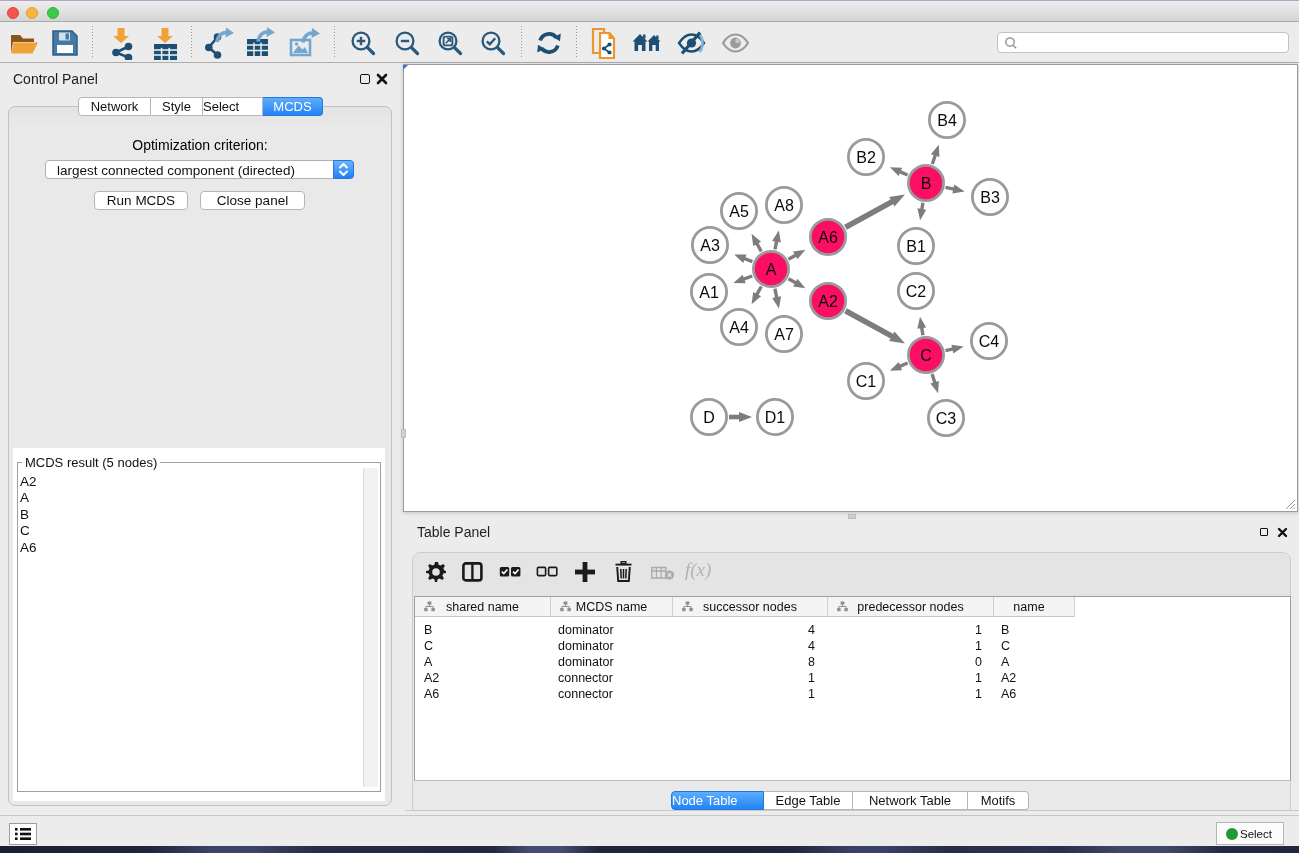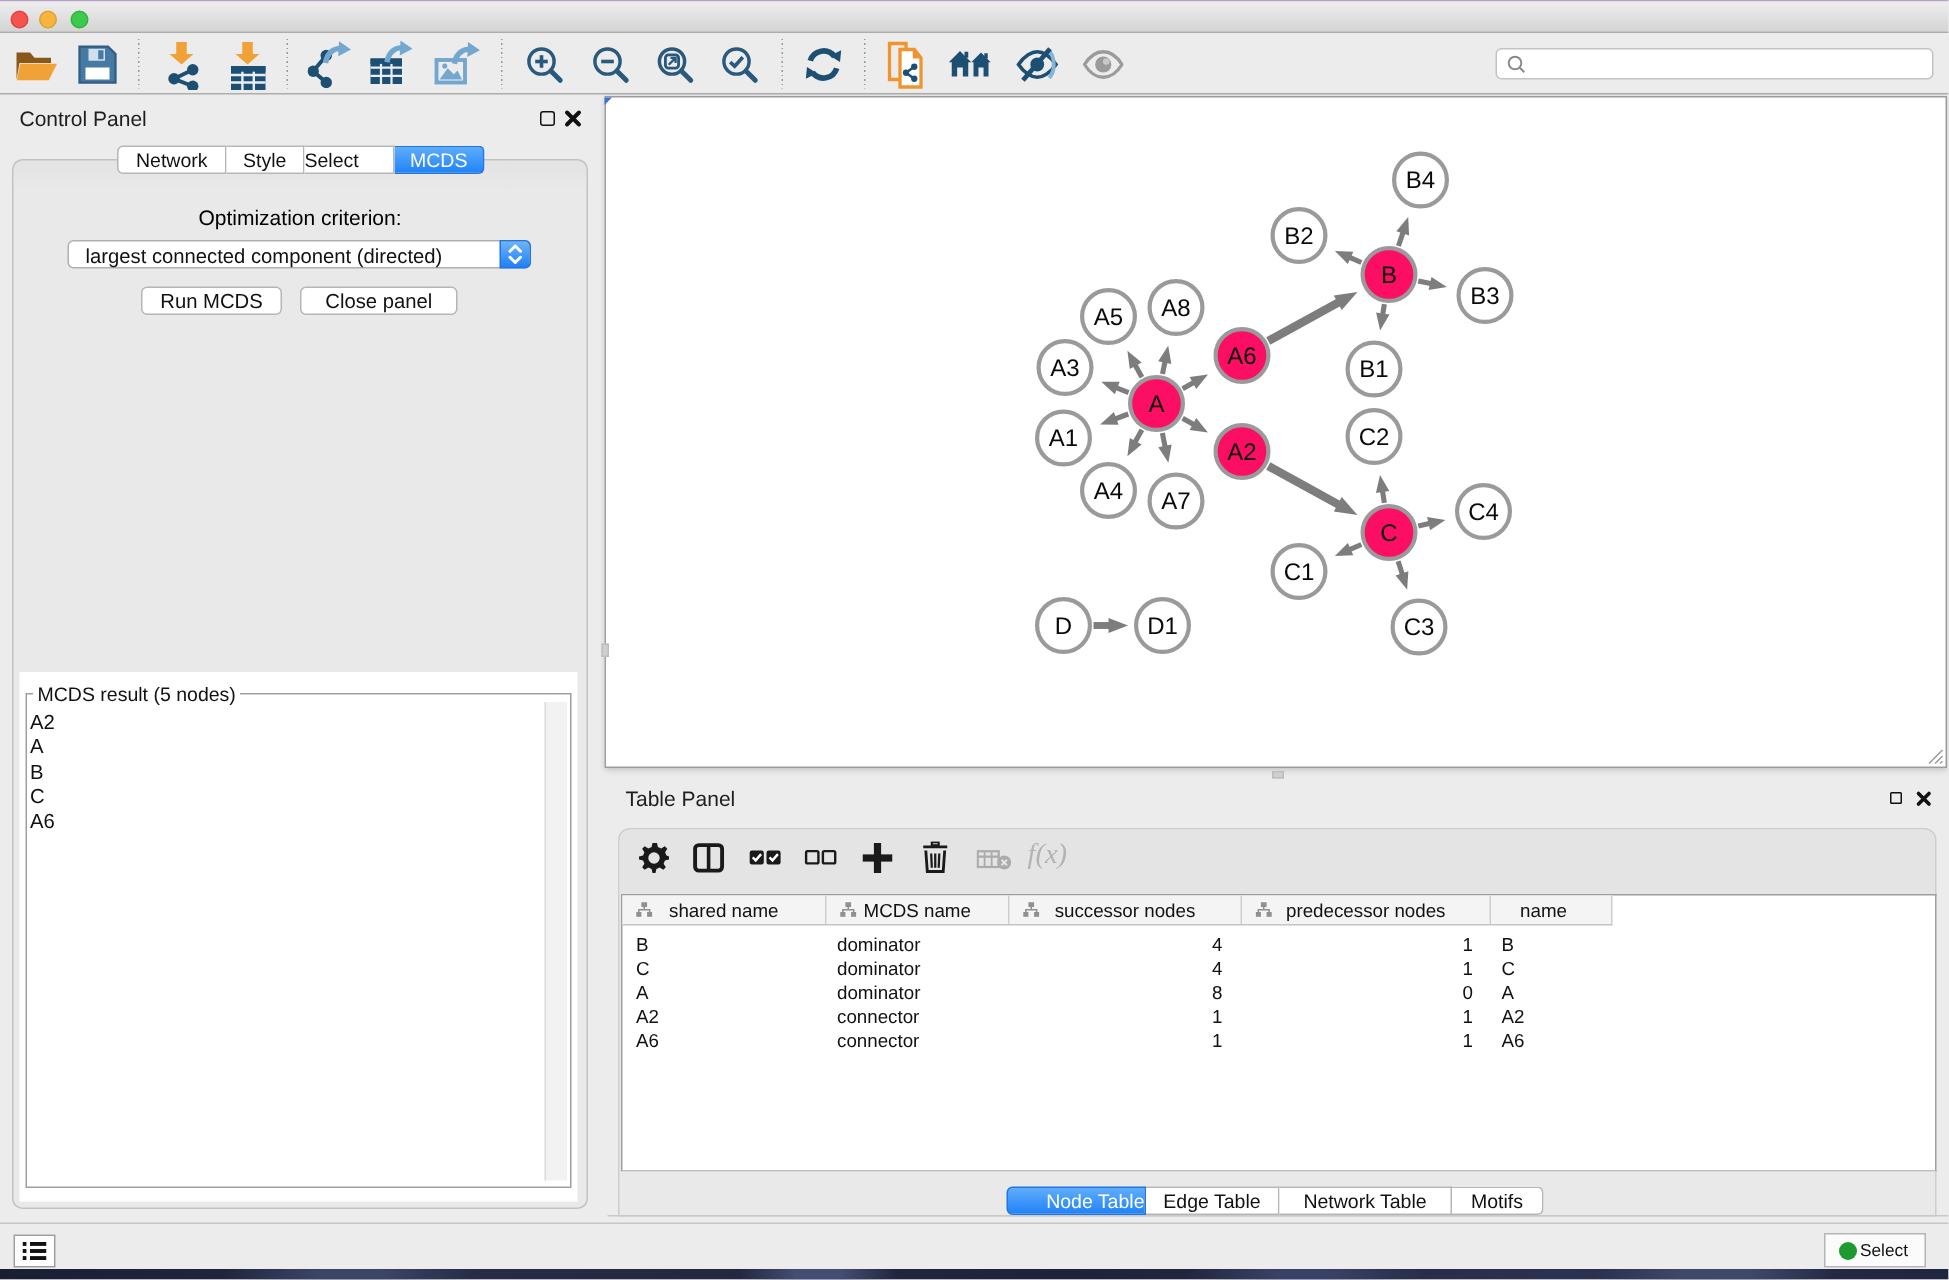--- a/index.html
+++ b/index.html
@@ -383,21 +383,21 @@
     <div style="position:absolute;left:412px;top:48.0px;width:155px;text-align:right;">1</div>
     <div style="position:absolute;left:586px;top:48.0px;">A2</div>
     <div style="position:absolute;left:9px;top:64.0px;">A6</div>
     <div style="position:absolute;left:143px;top:64.0px;">connector</div>
     <div style="position:absolute;left:257px;top:64.0px;width:143px;text-align:right;">1</div>
     <div style="position:absolute;left:412px;top:64.0px;width:155px;text-align:right;">1</div>
     <div style="position:absolute;left:586px;top:64.0px;">A6</div>
   </div>
 
 <div class="abs" style="left:671px;top:791px;height:19px;font-size:13px;">
-  <div class="abs" style="left:0;width:93px;height:19px;background:linear-gradient(#5fadfb,#2183f8);border:1px solid #2277dd;border-radius:4px 0 0 4px;text-align:right;line-height:18px;color:#fff;">Node Table</div>
+  <div class="abs" style="left:0;width:93px;height:19px;background:linear-gradient(#5fadfb,#2183f8);border:1px solid #2277dd;border-radius:4px 0 0 4px;text-align:left;line-height:18px;color:#fff;">Node Table</div>
   <div class="abs" style="left:93px;width:89px;height:19px;background:#fff;border:1px solid #b6b6b6;border-left:none;text-align:center;line-height:18px;color:#111;">Edge Table</div>
   <div class="abs" style="left:182px;width:115px;height:19px;background:#fff;border:1px solid #b6b6b6;border-left:none;text-align:center;line-height:18px;color:#111;">Network Table</div>
   <div class="abs" style="left:297px;width:61px;height:19px;background:#fff;border:1px solid #b6b6b6;border-left:none;border-radius:0 4px 4px 0;text-align:center;line-height:18px;color:#111;">Motifs</div>
 </div>
 <div class="abs" style="left:405px;top:810px;width:894px;height:1px;background:#c9c9c9;"></div>
 
 <div class="abs" style="left:0;top:815px;width:1299px;height:32px;background:#ececec;border-top:1px solid #c6c6c6;"></div>
 <div class="abs" style="left:9px;top:823px;width:28px;height:22px;background:#fdfdfd;border:1px solid #9d9d9d;">
   <svg width="16" height="14" style="position:absolute;left:5px;top:3px" viewBox="0 0 16 14">
     <rect x="0" y="1" width="2.6" height="2.6" fill="#111"></rect>

